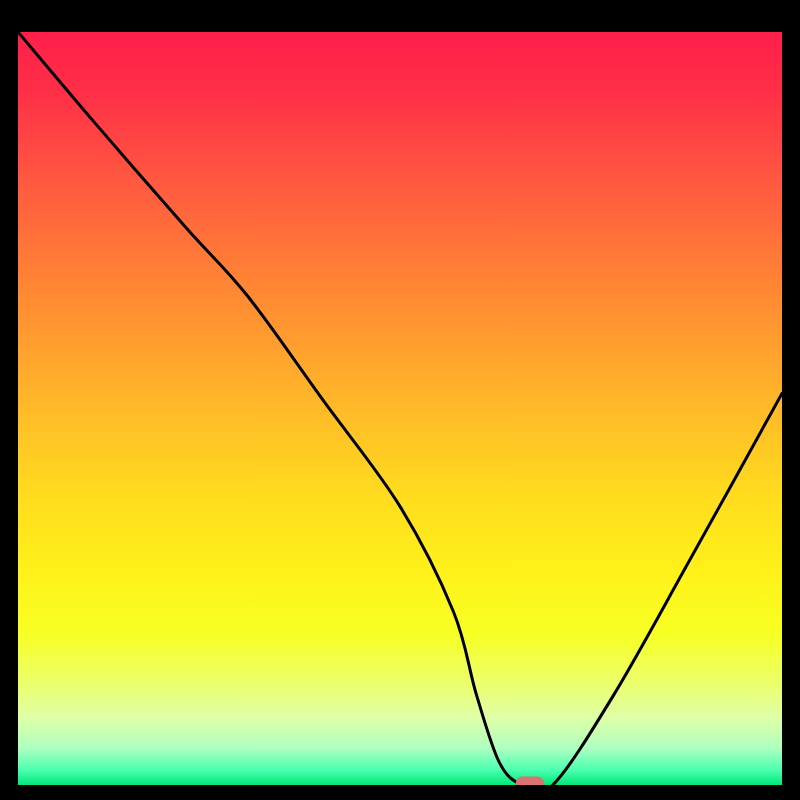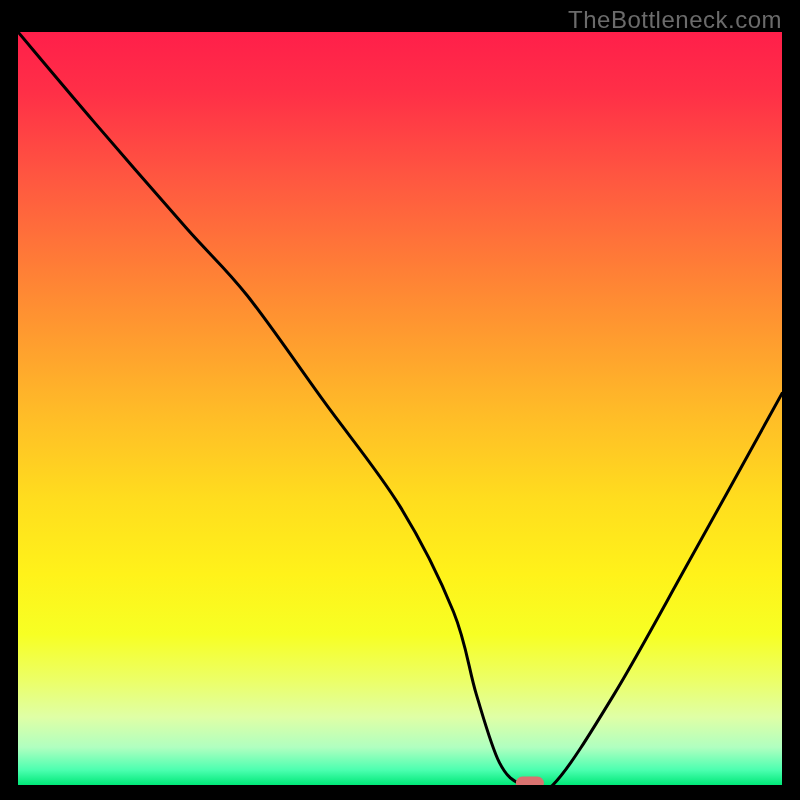--- a/index.html
+++ b/index.html
@@ -58,21 +58,20 @@
   }
   .marker {
     fill: #d97270;
   }
 </style>
 </head>
 <body>
 
 <div class="frame">
 
-  <div class="watermark">TheBottleneck.com</div>
 
   <div class="plot-area">
 
     <svg class="gradient-bg" viewBox="0 0 764 753" preserveAspectRatio="none">
       <defs>
         <linearGradient id="bg-grad" x1="0" y1="0" x2="0" y2="1">
             <stop offset="0%" stop-color="#ff1f4a"></stop>
             <stop offset="8%" stop-color="#ff2f47"></stop>
             <stop offset="20%" stop-color="#ff5940"></stop>
             <stop offset="35%" stop-color="#ff8a33"></stop>

